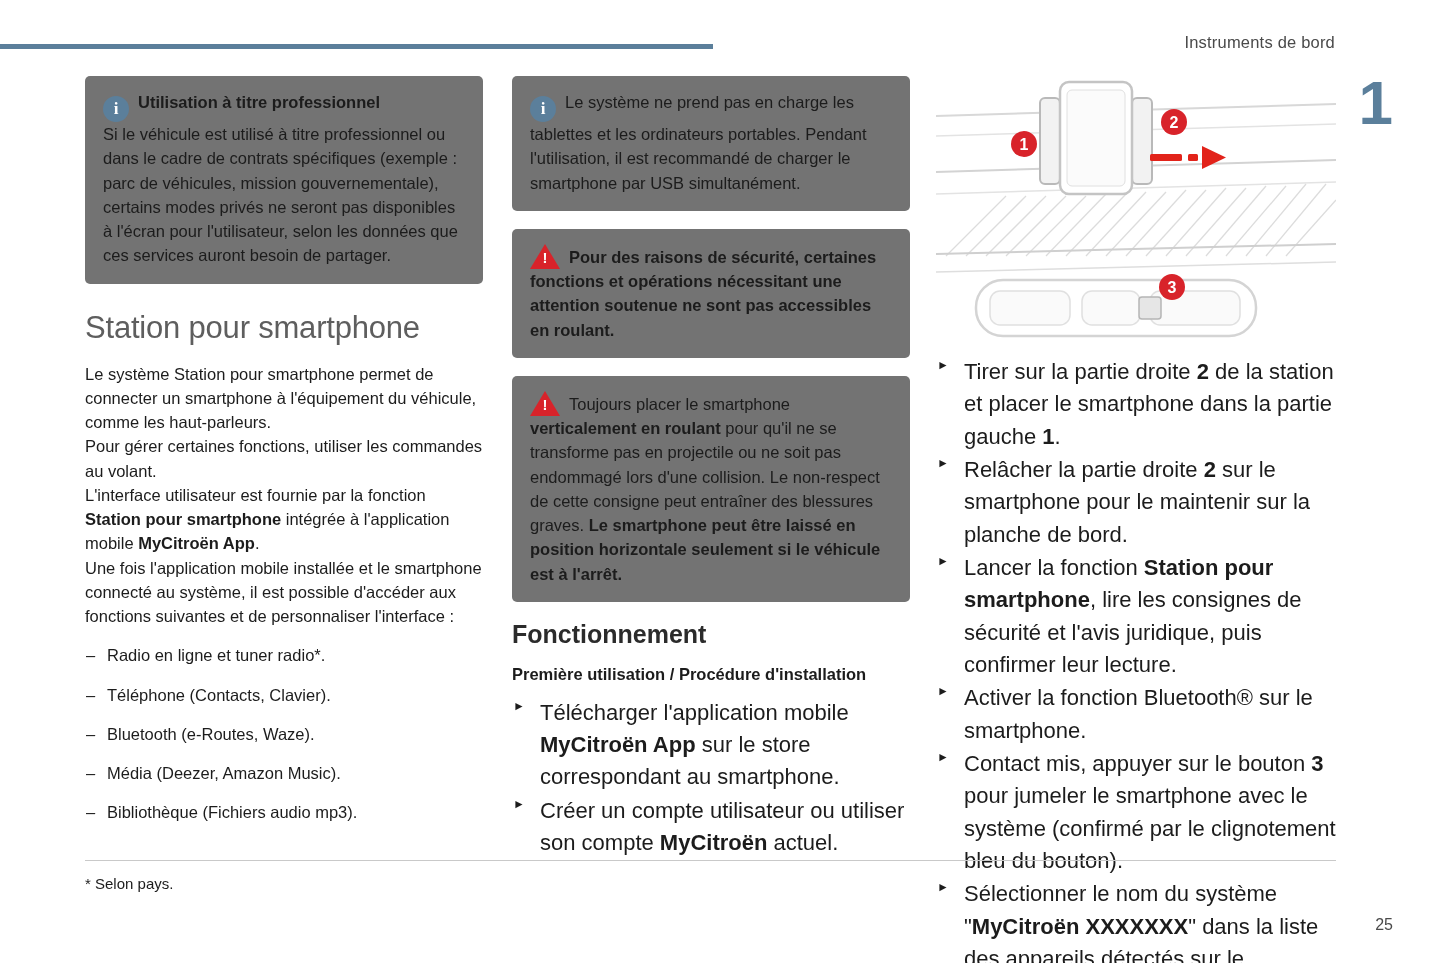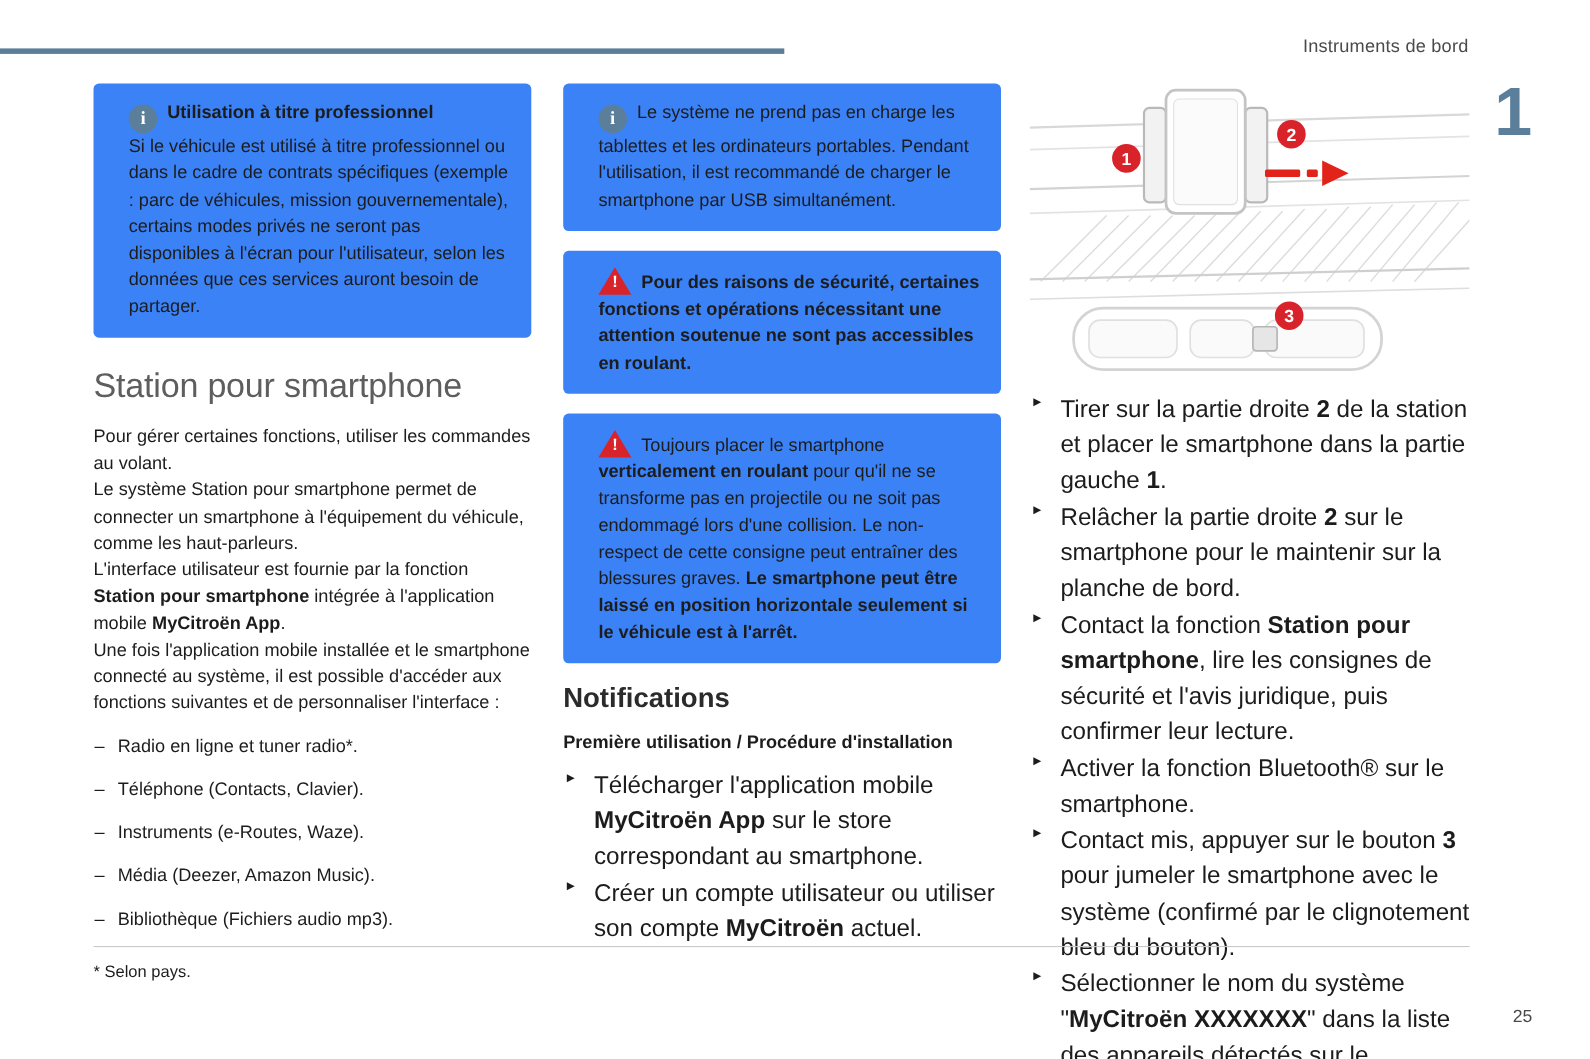--- a/index.html
+++ b/index.html
@@ -50,23 +50,23 @@
   .col {
     position: absolute;
     top: 76px;
   }
   .col1 { left: 85px;  width: 398px; }
   .col2 { left: 512px; width: 398px; }
   .col3 { left: 936px; width: 400px; }
 
   
   .box {
-    background: #3b82f6;
+    background: #737373;
     border-radius: 5px;
-    padding: 14px 18px 16px 32px;
+    padding: 14px 18px 16px 18px;
     box-sizing: border-box;
     margin-bottom: 18px;
   }
   .box p, .col p {
     margin: 0;
     font-size: 16.5px;
     line-height: 1.47;
     color: #1c1c1c;
   }
   .icon-info {
@@ -205,49 +205,49 @@
   <div class="chapter-number">1</div>
 
   <div class="col col1">
 
     <div class="box">
       <p><span class="icon-info">i</span><span class="b">Utilisation à titre professionnel</span><br><span>Si le véhicule est utilisé à titre professionnel ou dans le cadre de contrats spécifiques (exemple : parc de véhicules, mission gouvernementale), certains modes privés ne seront pas disponibles à l'écran pour l'utilisateur, selon les données que ces services auront besoin de partager.</span></p>
     </div>
 
     <h1 class="section-title">Station pour smartphone</h1>
 
+    <p class="body-p">Le système Station pour smartphone permet de connecter un smartphone à l'équipement du véhicule, comme les haut-parleurs.</p>
     <p class="body-p">Pour gérer certaines fonctions, utiliser les commandes au volant.</p>
-    <p class="body-p">Le système Station pour smartphone permet de connecter un smartphone à l'équipement du véhicule, comme les haut-parleurs.</p>
     <p class="body-p"><span>L'interface utilisateur est fournie par la fonction </span><span class="b">Station pour smartphone</span><span> intégrée à l'application mobile </span><span class="b">MyCitroën App</span><span>.</span></p>
     <p class="body-p">Une fois l'application mobile installée et le smartphone connecté au système, il est possible d'accéder aux fonctions suivantes et de personnaliser l'interface :</p>
 
     <div class="list-dash">
       <div class="dash-item">Radio en ligne et tuner radio*.</div>
       <div class="dash-item">Téléphone (Contacts, Clavier).</div>
-      <div class="dash-item">Instruments (e-Routes, Waze).</div>
+      <div class="dash-item">Bluetooth (e-Routes, Waze).</div>
       <div class="dash-item">Média (Deezer, Amazon Music).</div>
       <div class="dash-item">Bibliothèque (Fichiers audio mp3).</div>
     </div>
   </div>
 
   <div class="col col2">
 
     <div class="box">
       <p><span class="icon-info">i</span><span>Le système ne prend pas en charge les tablettes et les ordinateurs portables. Pendant l'utilisation, il est recommandé de charger le smartphone par USB simultanément.</span></p>
     </div>
 
     <div class="box">
       <p><span class="icon-warn"><span>!</span></span><span class="b">Pour des raisons de sécurité, certaines fonctions et opérations nécessitant une attention soutenue ne sont pas accessibles en roulant.</span></p>
     </div>
 
     <div class="box">
       <p><span class="icon-warn"><span>!</span></span><span>Toujours placer le smartphone </span><span class="b">verticalement en roulant</span><span> pour qu'il ne se transforme pas en projectile ou ne soit pas endommagé lors d'une collision. Le non-respect de cette consigne peut entraîner des blessures graves.</span> <span class="b">Le smartphone peut être laissé en position horizontale seulement si le véhicule est à l'arrêt.</span></p>
     </div>
 
-    <h2 class="sub-title">Notifications</h2>
+    <h2 class="sub-title">Fonctionnement</h2>
     <h3 class="subsub-title">Première utilisation / Procédure d'installation</h3>
 
     <div class="list-arrow">
       <div class="arrow-item"><span>Télécharger l'application mobile </span><span class="b">MyCitroën App</span><span> sur le store correspondant au smartphone.</span></div>
       <div class="arrow-item"><span>Créer un compte utilisateur ou utiliser son compte </span><span class="b">MyCitroën</span><span> actuel.</span></div>
     </div>
   </div>
 
   <div class="col col3">
 
@@ -308,21 +308,21 @@
         <rect x="203" y="221" width="22" height="22" rx="3" fill="#e6e6e6" stroke="#b5b5b5" stroke-width="1.5"></rect>
 
         <circle cx="236" cy="211" r="13" fill="#d8232a"></circle>
         <text x="236" y="217" font-family="Liberation Sans, sans-serif" font-size="16" font-weight="bold" fill="#ffffff" text-anchor="middle">3</text>
       </svg>
     </div>
 
     <div class="list-arrow">
       <div class="arrow-item"><span>Tirer sur la partie droite </span><span class="b">2</span><span> de la station et placer le smartphone dans la partie gauche </span><span class="b">1</span><span>.</span></div>
       <div class="arrow-item"><span>Relâcher la partie droite </span><span class="b">2</span><span> sur le smartphone pour le maintenir sur la planche de bord.</span></div>
-      <div class="arrow-item"><span>Contact la fonction </span><span class="b">Station pour smartphone</span><span>, lire les consignes de sécurité et l'avis juridique, puis confirmer leur lecture.</span></div>
+      <div class="arrow-item"><span>Lancer la fonction </span><span class="b">Station pour smartphone</span><span>, lire les consignes de sécurité et l'avis juridique, puis confirmer leur lecture.</span></div>
       <div class="arrow-item"><span>Activer la fonction Bluetooth® sur le smartphone.</span></div>
       <div class="arrow-item"><span>Contact mis, appuyer sur le bouton </span><span class="b">3</span><span> pour jumeler le smartphone avec le système (confirmé par le clignotement bleu du bouton).</span></div>
       <div class="arrow-item"><span>Sélectionner le nom du système "</span><span class="b">MyCitroën XXXXXXX</span><span>" dans la liste des appareils détectés sur le smartphone (les caractères "X" correspondent aux derniers chiffres du VIN). La connexion est confirmée par l'allumage fixe du bouton </span><span class="b">3</span><span> en bleu.</span></div>
     </div>
   </div>
 
   <div class="footer-rule"></div>
   <div class="footnote">* Selon pays.</div>
   <div class="page-number">25</div>
 

